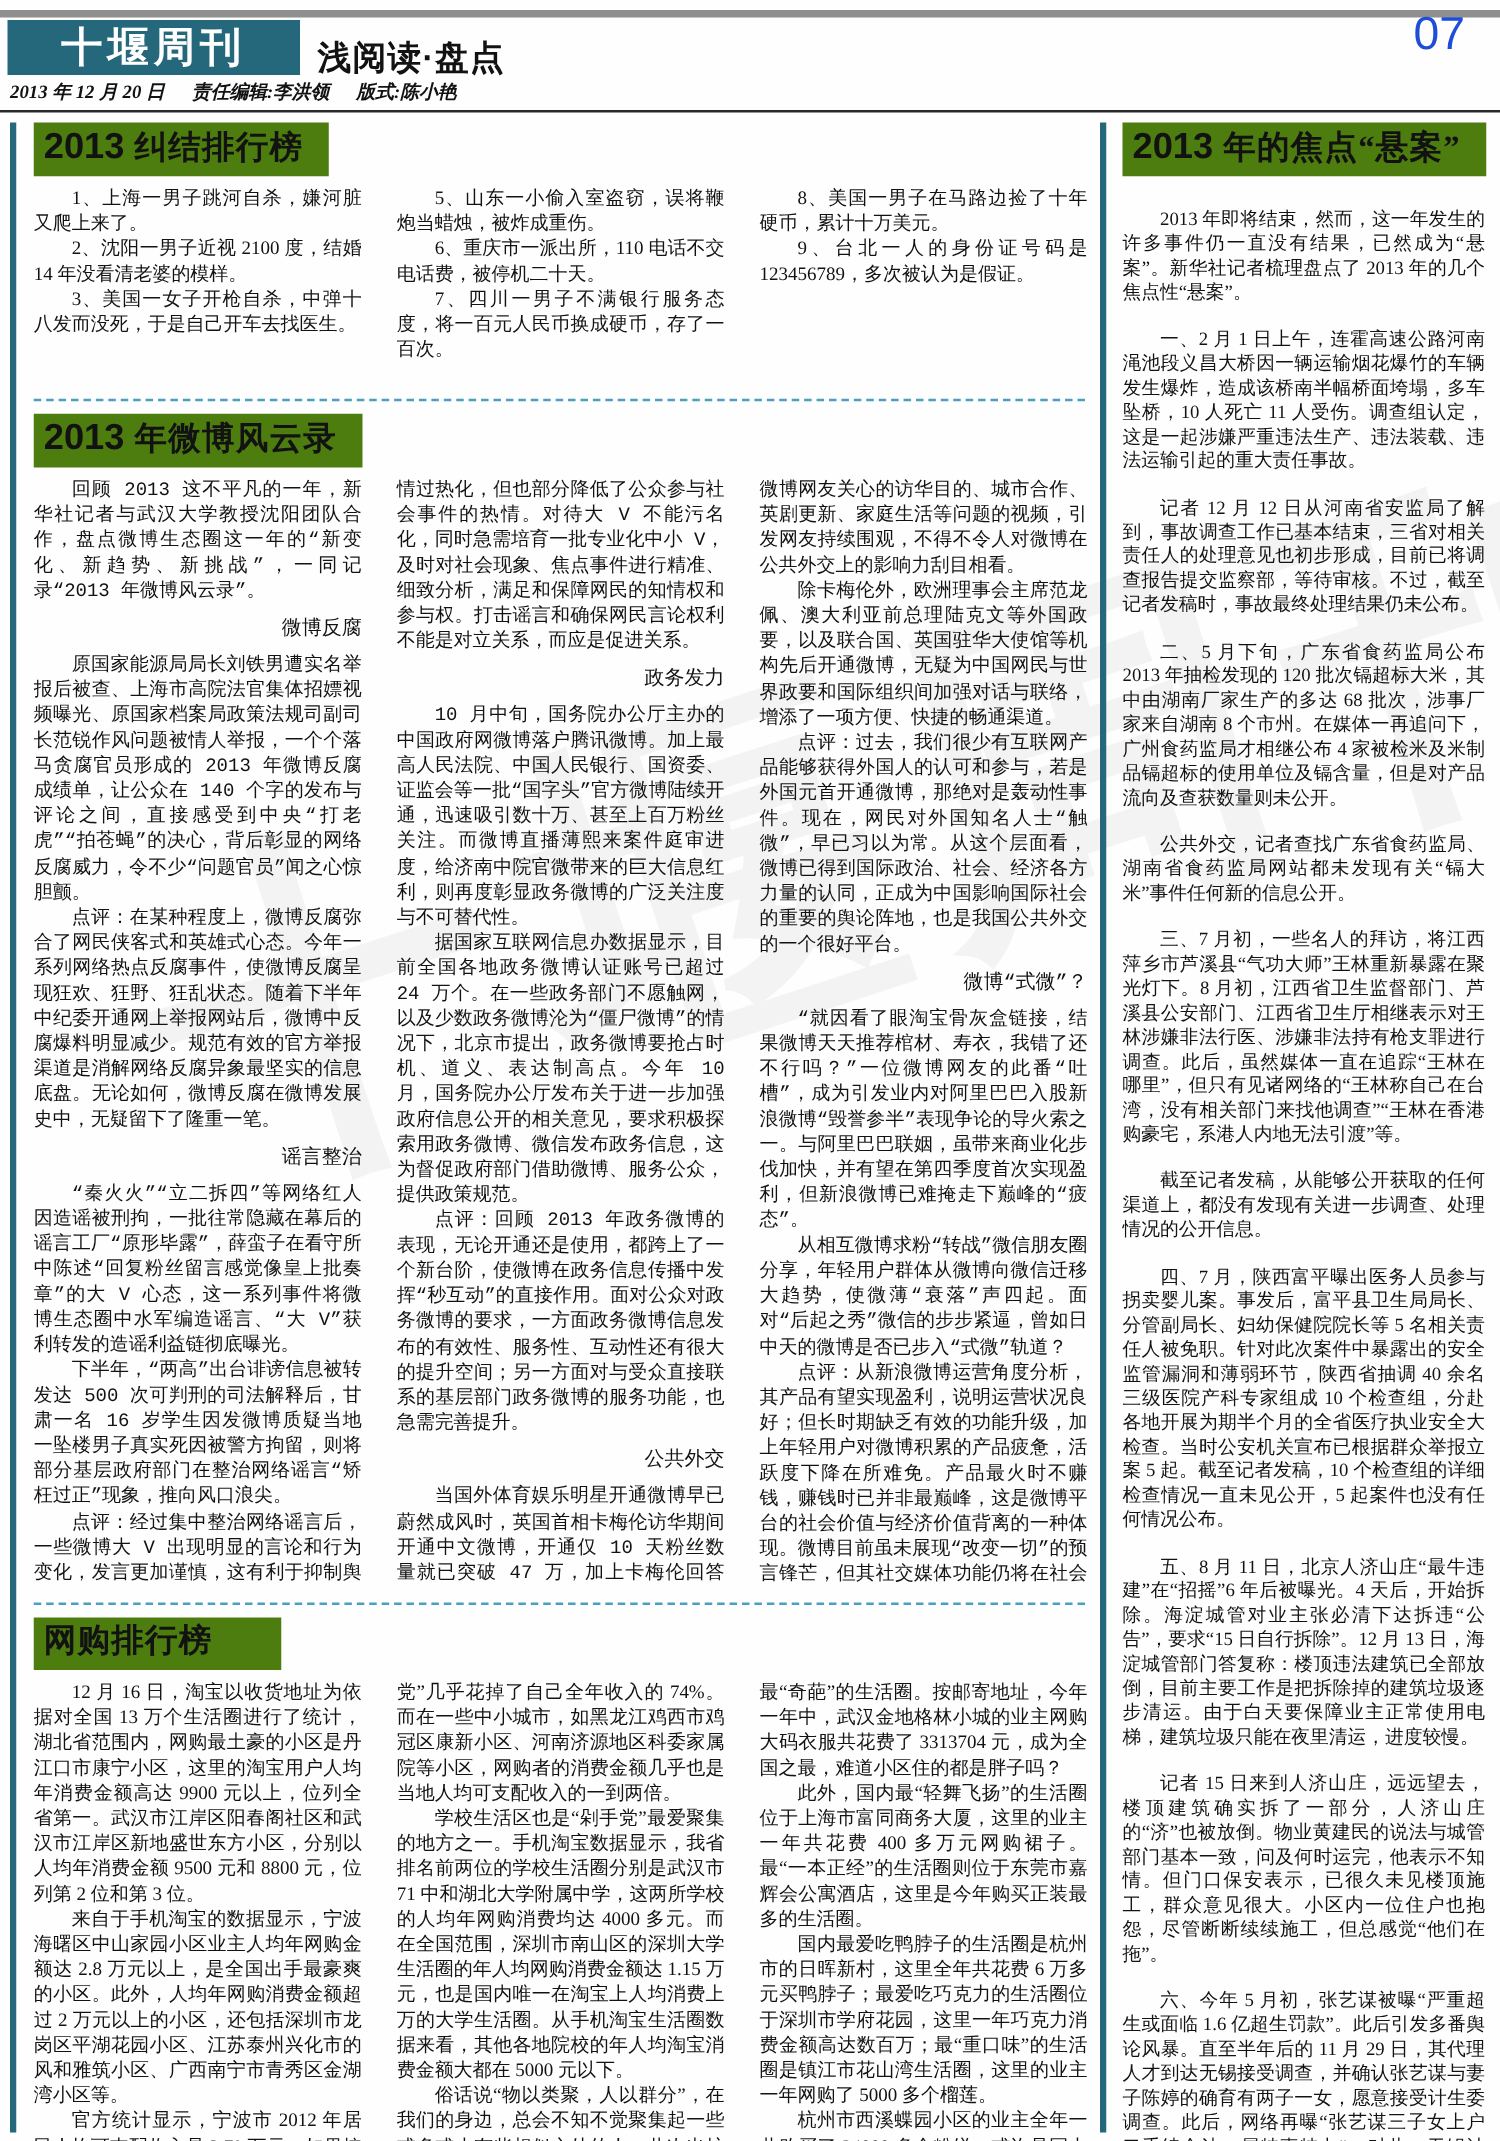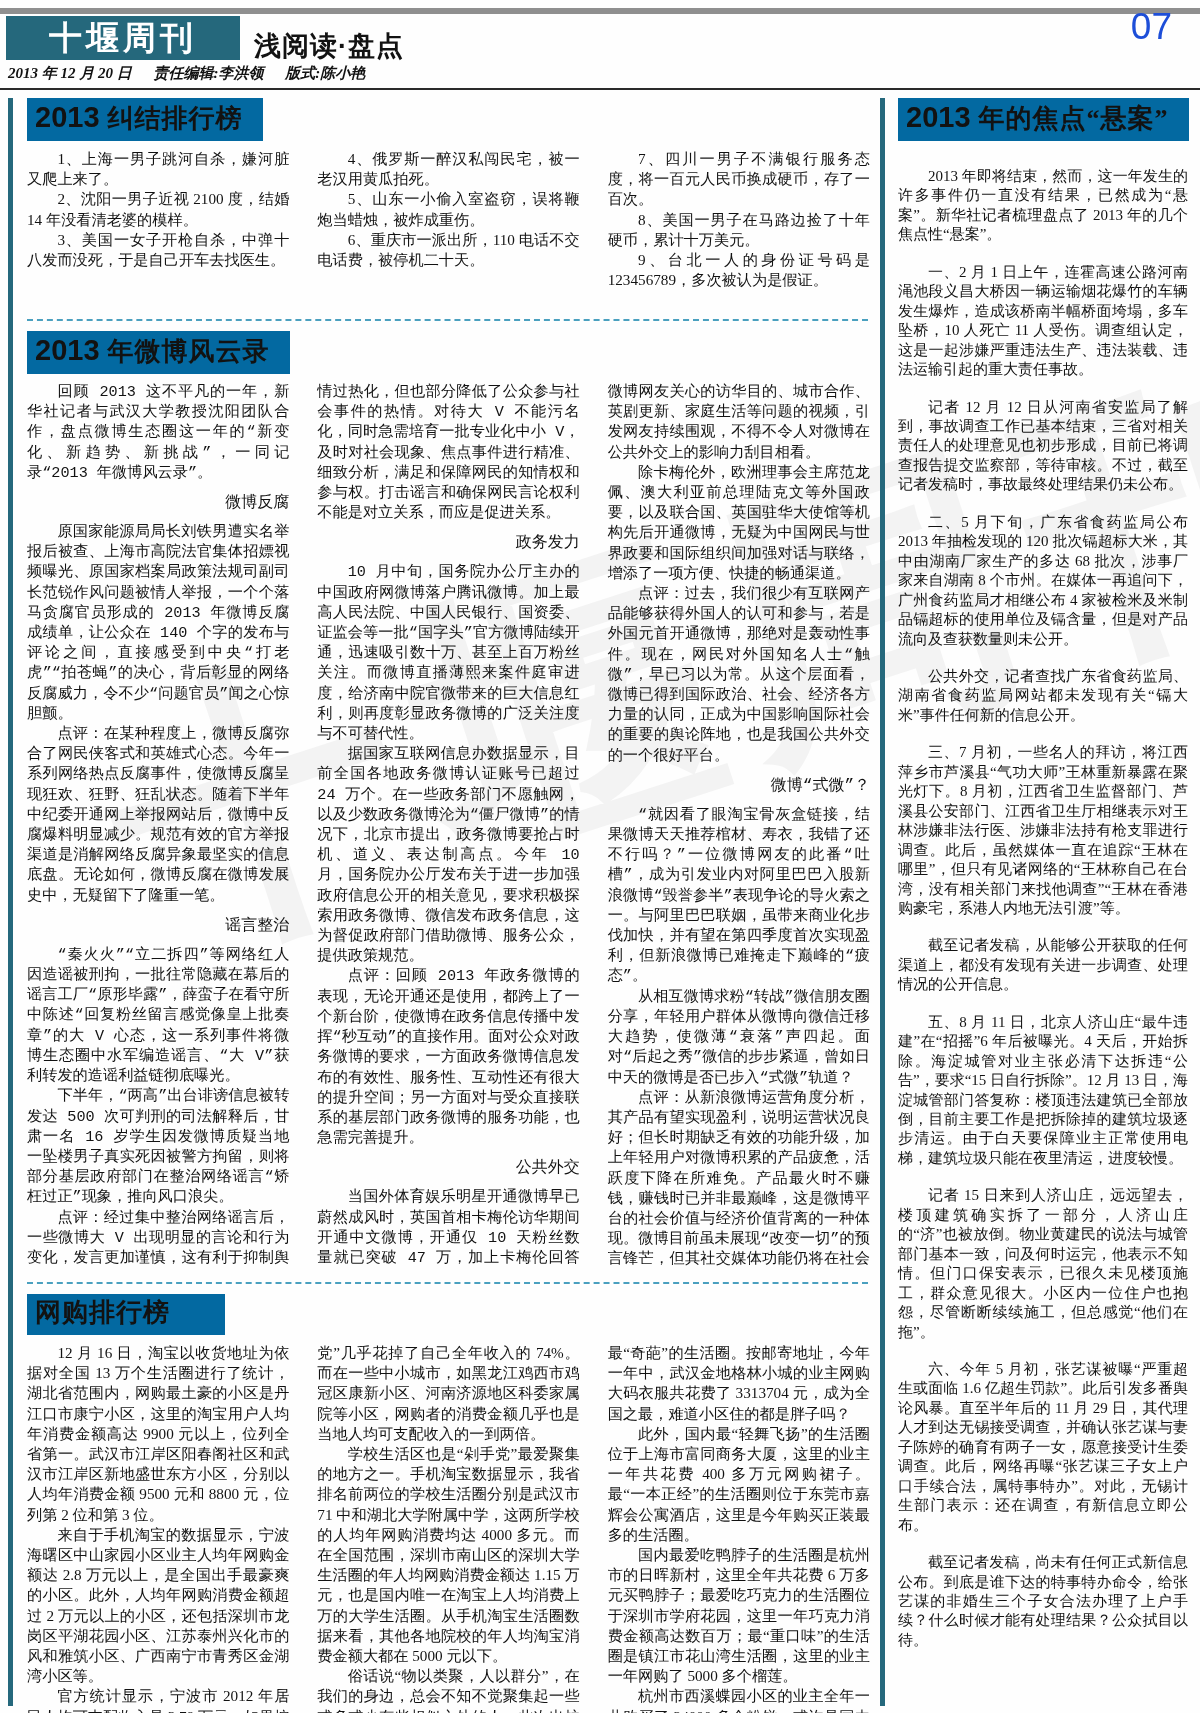--- a/index.html
+++ b/index.html
@@ -16,21 +16,21 @@
           font-size:37px;color:#1d4ed8;}
   .dateline{position:absolute;left:8px;top:64px;font-size:15px;font-weight:bold;font-style:italic;}
   .dateline span{margin-right:18px;}
   .headrule{position:absolute;left:0;top:88px;width:1200px;height:2px;background:#2a2a2a;}
   
   .left-area{position:absolute;left:8px;top:98px;width:862px;height:1608px;
              border-left:5px solid #25687c;padding-left:14px;box-sizing:border-box;}
   .right-area{position:absolute;left:880px;top:98px;width:312px;height:1608px;
               border-left:5px solid #25687c;padding-left:13px;padding-right:4px;box-sizing:border-box;}
   
-  .sec-head{display:inline-block;background:#0369a1;margin:0 0 8px 0;padding:1px 20px 4px 8px;
+  .sec-head{display:inline-block;background:#4d7c0f;margin:0 0 8px 0;padding:1px 20px 4px 8px;
             min-width:170px;line-height:36px;white-space:nowrap;}
   .sec-head .yr{font-family:"Liberation Sans","DejaVu Sans",sans-serif;font-weight:bold;font-size:29px;margin-right:8px;}
   .sec-head .rest{font-size:26px;letter-spacing:1px;}
   
   .cols3{column-count:3;column-gap:28px;column-fill:auto;overflow:hidden;}
   p.para{margin:0;text-indent:2em;font-size:15.2px;line-height:20.2px;text-align:justify;}
   .secA-body{height:158px;}
   .secB-body{height:888px;font-family:Liberation Mono, monospace;}
   .secC-body{height:418px;}
   h3.subhead{font-size:16px;font-weight:normal;text-align:right;margin:9px 0 9px 0;}
@@ -62,21 +62,20 @@
 
   <div class="left-area">
 
     <h2 class="sec-head">
       <span class="yr">2013</span><span class="rest">纠结排行榜</span>
     </h2>
     <div class="cols3 secA-body">
         <p class="para">1、上海一男子跳河自杀，嫌河脏又爬上来了。</p>
         <p class="para">2、沈阳一男子近视 2100 度，结婚 14 年没看清老婆的模样。</p>
         <p class="para">3、美国一女子开枪自杀，中弹十八发而没死，于是自己开车去找医生。</p>
-        <p class="para">4、俄罗斯一醉汉私闯民宅，被一老汉用黄瓜拍死。</p>
         <p class="para">5、山东一小偷入室盗窃，误将鞭炮当蜡烛，被炸成重伤。</p>
         <p class="para">6、重庆市一派出所，110 电话不交电话费，被停机二十天。</p>
         <p class="para">7、四川一男子不满银行服务态度，将一百元人民币换成硬币，存了一百次。</p>
         <p class="para">8、美国一男子在马路边捡了十年硬币，累计十万美元。</p>
         <p class="para">9、台北一人的身份证号码是 123456789，多次被认为是假证。</p>
       </div>
 
     <hr class="dashed">
 
     <h2 class="sec-head">
@@ -110,20 +109,21 @@
       <span class="yr">2013</span><span class="rest">年的焦点“悬案”</span>
     </h2>
     <div>
         <p class="para">2013 年即将结束，然而，这一年发生的许多事件仍一直没有结果，已然成为“悬案”。新华社记者梳理盘点了 2013 年的几个焦点性“悬案”。</p>
         <p class="para">一、2 月 1 日上午，连霍高速公路河南渑池段义昌大桥因一辆运输烟花爆竹的车辆发生爆炸，造成该桥南半幅桥面垮塌，多车坠桥，10 人死亡 11 人受伤。调查组认定，这是一起涉嫌严重违法生产、违法装载、违法运输引起的重大责任事故。</p>
         <p class="para">记者 12 月 12 日从河南省安监局了解到，事故调查工作已基本结束，三省对相关责任人的处理意见也初步形成，目前已将调查报告提交监察部，等待审核。不过，截至记者发稿时，事故最终处理结果仍未公布。</p>
         <p class="para">二、5 月下旬，广东省食药监局公布 2013 年抽检发现的 120 批次镉超标大米，其中由湖南厂家生产的多达 68 批次，涉事厂家来自湖南 8 个市州。在媒体一再追问下，广州食药监局才相继公布 4 家被检米及米制品镉超标的使用单位及镉含量，但是对产品流向及查获数量则未公开。</p>
         <p class="para">公共外交，记者查找广东省食药监局、湖南省食药监局网站都未发现有关“镉大米”事件任何新的信息公开。</p>
         <p class="para">三、7 月初，一些名人的拜访，将江西萍乡市芦溪县“气功大师”王林重新暴露在聚光灯下。8 月初，江西省卫生监督部门、芦溪县公安部门、江西省卫生厅相继表示对王林涉嫌非法行医、涉嫌非法持有枪支罪进行调查。此后，虽然媒体一直在追踪“王林在哪里”，但只有见诸网络的“王林称自己在台湾，没有相关部门来找他调查”“王林在香港购豪宅，系港人内地无法引渡”等。</p>
         <p class="para">截至记者发稿，从能够公开获取的任何渠道上，都没有发现有关进一步调查、处理情况的公开信息。</p>
+        <p class="para">四、7 月，陕西富平曝出医务人员参与拐卖婴儿案。事发后，富平县卫生局局长、分管副局长、妇幼保健院院长等 5 名相关责任人被免职。针对此次案件中暴露出的安全监管漏洞和薄弱环节，陕西省抽调 40 余名三级医院产科专家组成 10 个检查组，分赴各地开展为期半个月的全省医疗执业安全大检查。当时公安机关宣布已根据群众举报立案 5 起。截至记者发稿，10 个检查组的详细检查情况一直未见公开，5 起案件也没有任何情况公布。</p>
         <p class="para">五、8 月 11 日，北京人济山庄“最牛违建”在“招摇”6 年后被曝光。4 天后，开始拆除。海淀城管对业主张必清下达拆违“公告”，要求“15 日自行拆除”。12 月 13 日，海淀城管部门答复称：楼顶违法建筑已全部放倒，目前主要工作是把拆除掉的建筑垃圾逐步清运。由于白天要保障业主正常使用电梯，建筑垃圾只能在夜里清运，进度较慢。</p>
         <p class="para">记者 15 日来到人济山庄，远远望去，楼顶建筑确实拆了一部分，人济山庄的“济”也被放倒。物业黄建民的说法与城管部门基本一致，问及何时运完，他表示不知情。但门口保安表示，已很久未见楼顶施工，群众意见很大。小区内一位住户也抱怨，尽管断断续续施工，但总感觉“他们在拖”。</p>
         <p class="para">六、今年 5 月初，张艺谋被曝“严重超生或面临 1.6 亿超生罚款”。此后引发多番舆论风暴。直至半年后的 11 月 29 日，其代理人才到达无锡接受调查，并确认张艺谋与妻子陈婷的确育有两子一女，愿意接受计生委调查。此后，网络再曝“张艺谋三子女上户口手续合法，属特事特办”。对此，无锡计生部门表示：还在调查，有新信息立即公布。</p>
         <p class="para">截至记者发稿，尚未有任何正式新信息公布。到底是谁下达的特事特办命令，给张艺谋的非婚生三个子女合法办理了上户手续？什么时候才能有处理结果？公众拭目以待。</p>
       </div>
   </aside>
 
 </div>
 
 </body></html>

